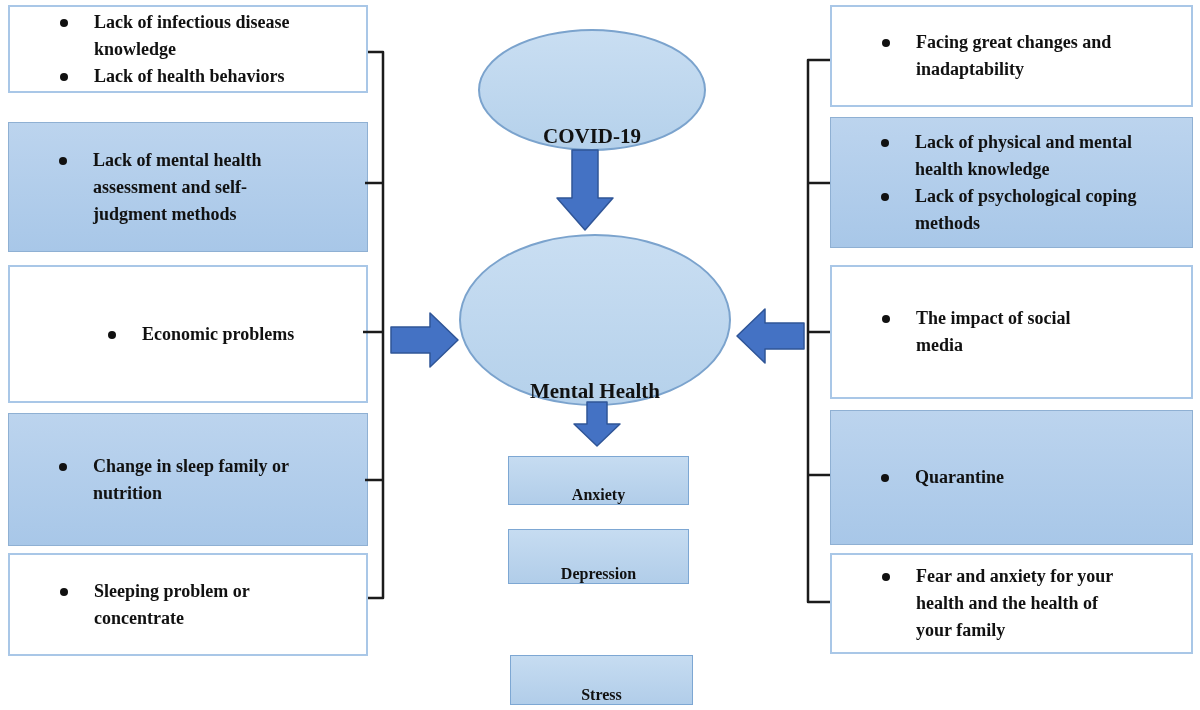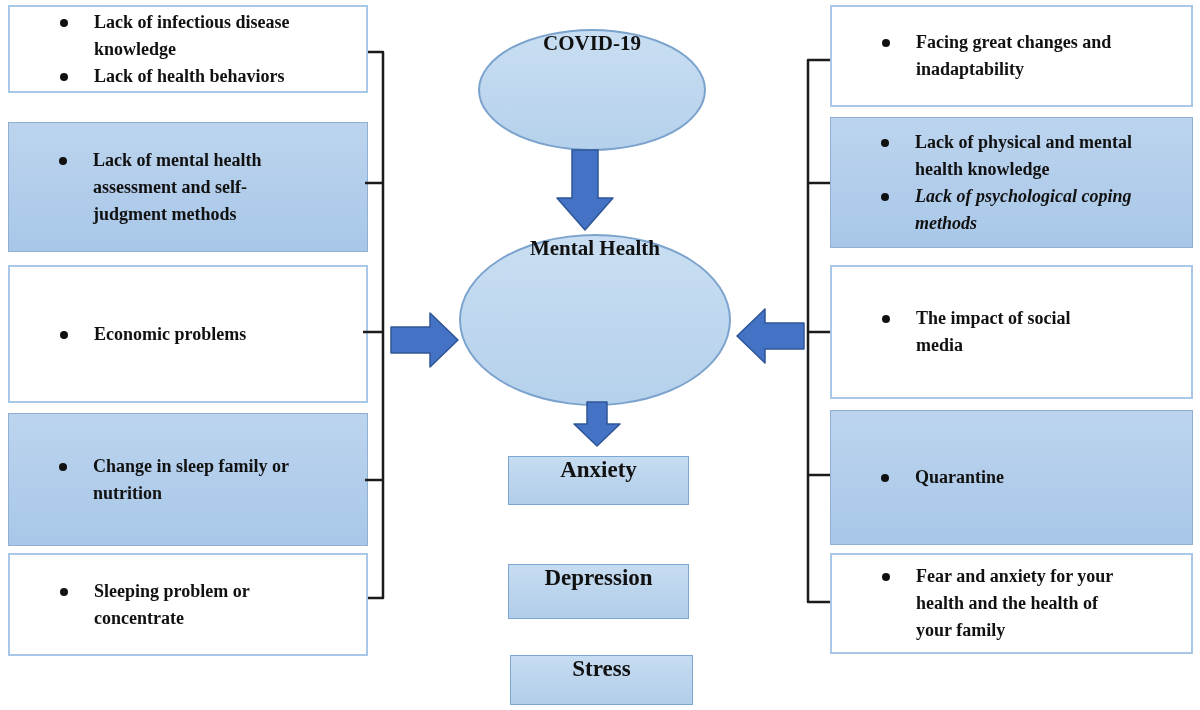--- a/index.html
+++ b/index.html
@@ -14,29 +14,29 @@
   .white{background:#ffffff;border:2px solid #a9c7e7;}
   .blue{background:linear-gradient(180deg,#bcd4ee 0%,#a8c7e8 100%);border:1px solid #8fb0d3;}
   .box ul{list-style:none;margin:0;padding:0 30px 0 50px;width:100%;}
   .box li{display:flex;gap:26px;font-weight:bold;font-size:18px;line-height:27px;}
   .dot{flex:0 0 auto;width:8px;height:8px;border-radius:50%;background:#111;margin-top:10px;}
   
   .ellipse{
     position:absolute;border-radius:50%;
     background:linear-gradient(180deg,#c9def2 0%,#b5d1eb 100%);
     border:2px solid #7ba3cd;
-    display:flex;align-items:flex-start;justify-content:center;
+    display:flex;align-items:flex-end;justify-content:center;
     font-weight:bold;font-size:21px;text-align:center;
   }
   .pill{
     position:absolute;
     background:linear-gradient(180deg,#c6dcf1 0%,#b1cde9 100%);
     border:1px solid #7da7d3;
-    display:flex;align-items:flex-start;justify-content:center;
-    font-weight:bold;font-size:23px;
+    display:flex;align-items:flex-end;justify-content:center;
+    font-weight:bold;font-size:16px;
   }
   .arrow-svg,.bracket-svg{position:absolute;}
   .arrow-shape{fill:#4472c4;stroke:#2f5597;stroke-width:1.5;stroke-linejoin:round;}
   .bracket-path{fill:none;stroke:#1b1b1b;stroke-width:2.5;stroke-linejoin:round;stroke-linecap:butt;}
 </style>
 </head>
 <body>
 
 <div class="canvas">
 
@@ -55,21 +55,21 @@
 
   <div class="box blue left-col" style="top:122px;height:130px;">
     <ul>
       <li>
           <span class="dot"></span>
           <span style="max-width:225px;">Lack of mental health assessment and self-judgment methods</span>
         </li>
     </ul>
   </div>
 
-  <div class="box white left-col" style="top:265px;height:138px;">
+  <div class="box white left-col" style="top:265px;height:138px;padding-left:48px;">
     <ul>
       <li>
           <span class="dot"></span>
           <span>Economic problems</span>
         </li>
     </ul>
   </div>
 
   <div class="box blue left-col" style="top:413px;height:133px;">
     <ul>
@@ -112,21 +112,21 @@
     <span>Mental Health</span>
   </div>
 
   <svg class="arrow-svg" style="left:571px;top:401px;" width="54" height="48" viewBox="0 0 54 48">
     <polygon class="arrow-shape" points="16,1 36,1 36,23 49,23 26,45 3,23 16,23"></polygon>
   </svg>
 
   <div class="pill" style="left:508px;top:456px;width:179px;height:47px;">
     <span>Anxiety</span>
   </div>
-  <div class="pill" style="left:508px;top:564px;width:179px;height:53px;">
+  <div class="pill" style="left:508px;top:529px;width:179px;height:53px;">
     <span>Depression</span>
   </div>
   <div class="pill" style="left:510px;top:655px;width:181px;height:48px;">
     <span>Stress</span>
   </div>
 
   <svg class="arrow-svg" style="left:735px;top:307px;" width="70" height="58" viewBox="0 0 70 58">
     <polygon class="arrow-shape" points="69,16 30,16 30,2 2,29 30,56 30,42 69,42"></polygon>
   </svg>
 
@@ -147,21 +147,21 @@
   </div>
 
   <div class="box blue right-col" style="top:117px;height:131px;">
     <ul>
       <li>
           <span class="dot"></span>
           <span style="max-width:245px;">Lack of physical and mental health knowledge</span>
         </li>
       <li>
           <span class="dot"></span>
-          <span style="max-width:245px;font-style:italic;">Lack of psychological coping methods</span>
+          <span style="max-width:245px;">Lack of psychological coping methods</span>
         </li>
     </ul>
   </div>
 
   <div class="box white right-col" style="top:265px;height:134px;">
     <ul>
       <li>
           <span class="dot"></span>
           <span style="max-width:200px;">The impact of social media</span>
         </li>

